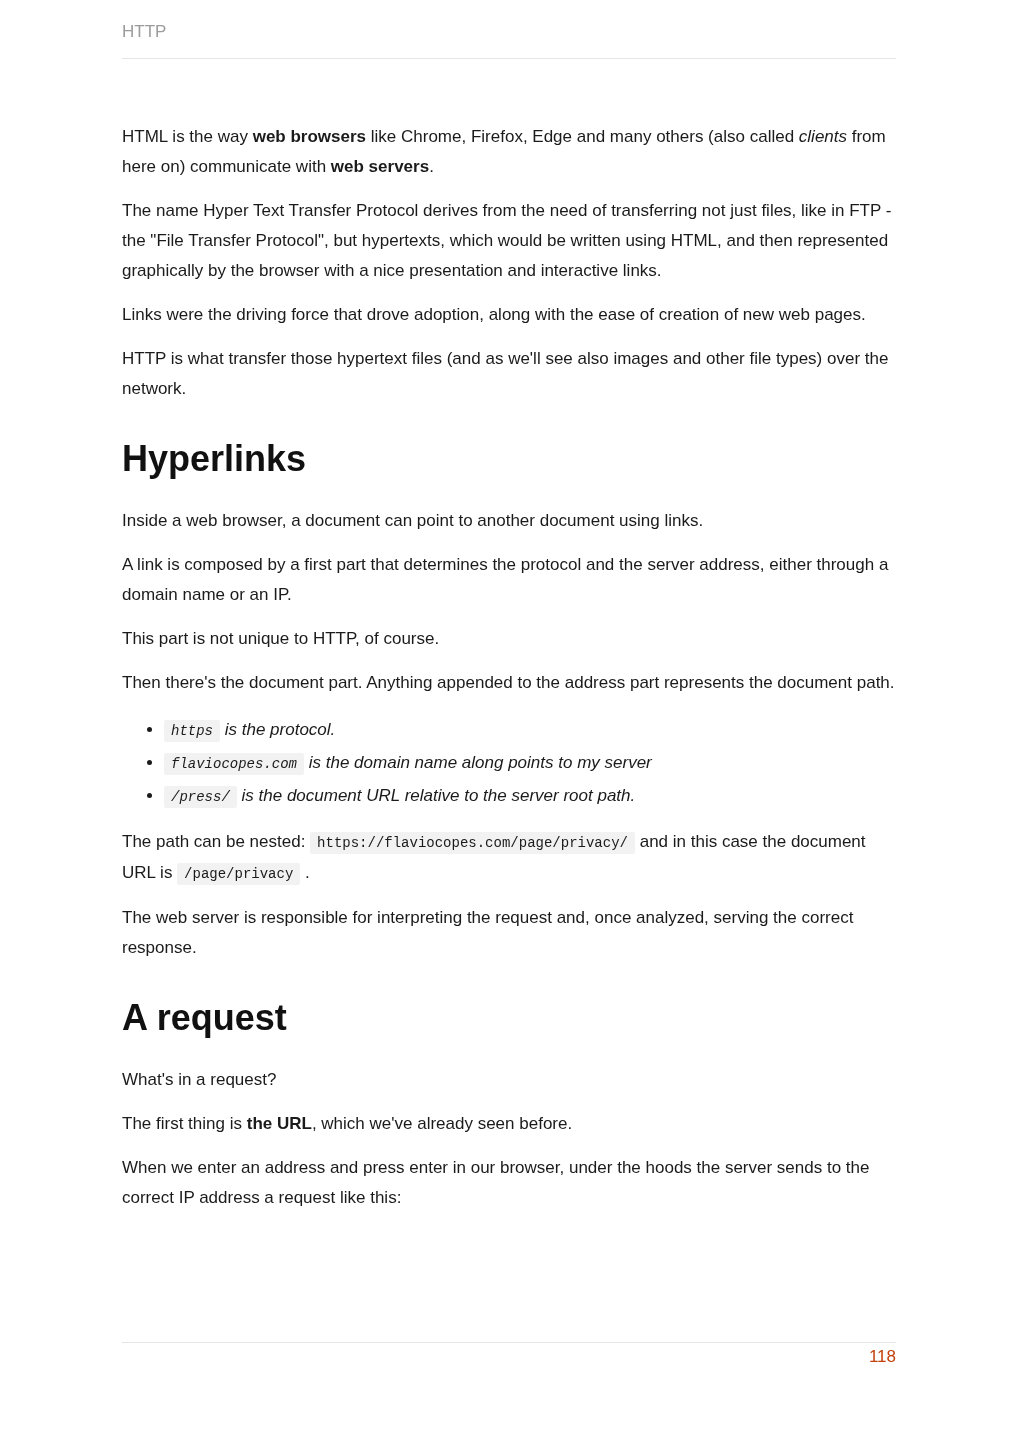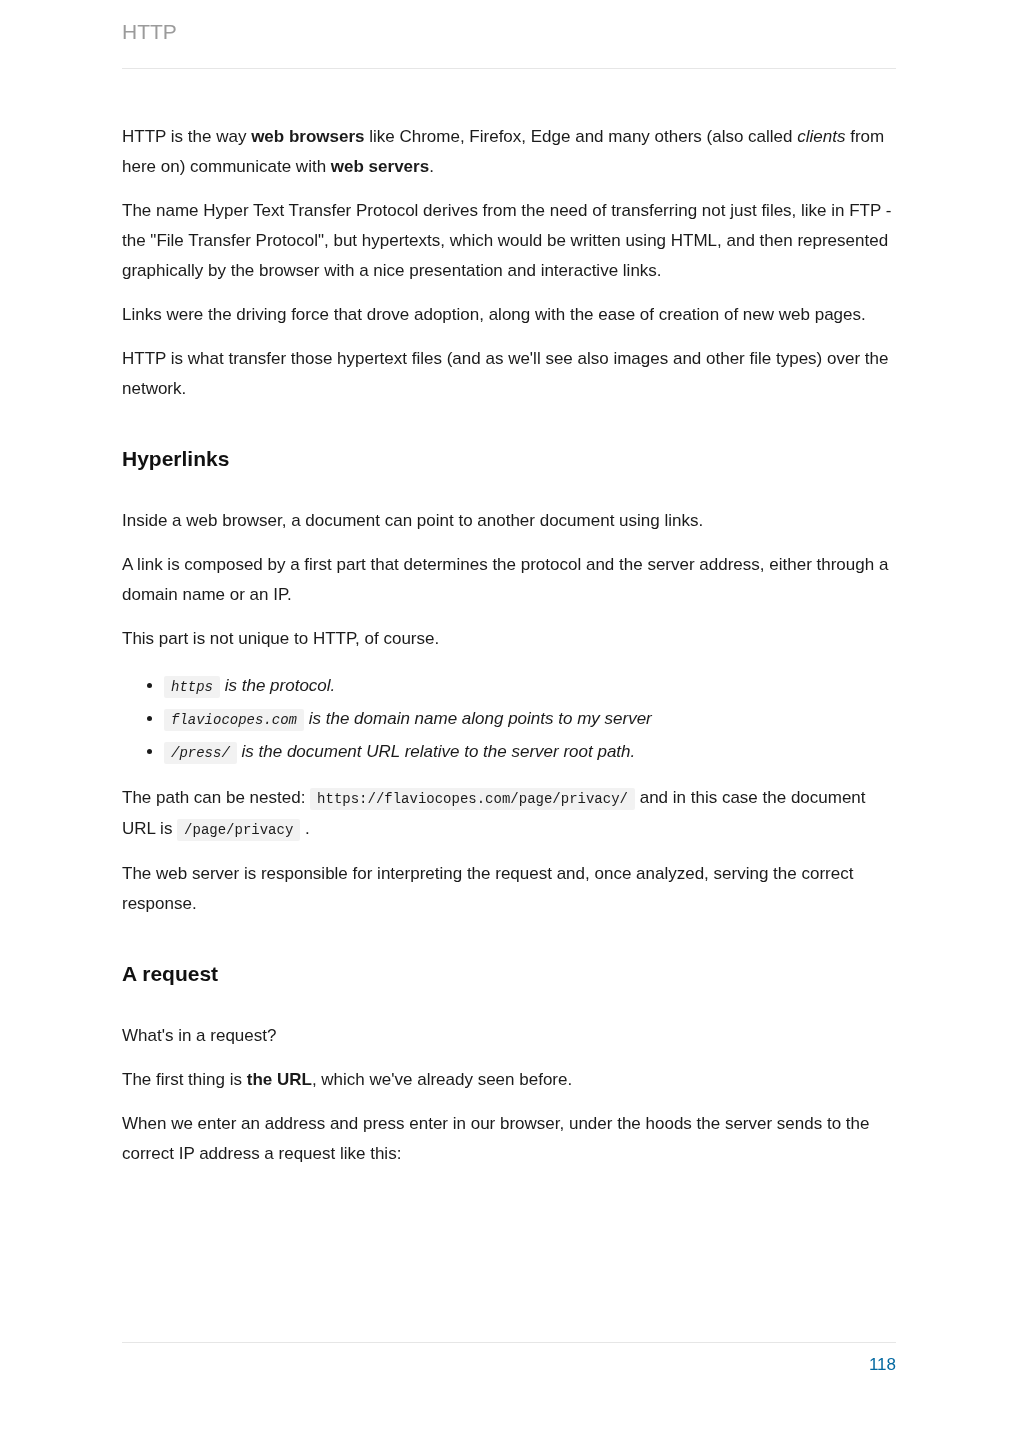--- a/index.html
+++ b/index.html
@@ -10,36 +10,36 @@
     background: #ffffff;
     font-family: "Liberation Sans", sans-serif;
     color: #1b1b1b;
     overflow: hidden;
     box-sizing: border-box;
   }
   .page-header {
     position: absolute;
     top: 0; left: 122px; right: 123px;
     padding-top: 20px;
-    padding-bottom: 24px;
+    padding-bottom: 14px;
     border-bottom: 1px solid #e6e6e6;
     color: #9b9b9b;
-    font-size: 21px;
+    font-size: 17px;
     line-height: 24px;
   }
   .article {
     position: absolute;
     top: 59px; left: 122px; right: 123px;
     padding-top: 63px;
     font-size: 17px;
     line-height: 30px;
   }
   .article p { margin: 0 0 14px 0; }
   .article h2 {
-    font-size: 21px;
+    font-size: 36px;
     line-height: 38px;
     font-weight: 700;
     margin: 36px 0 28px 0;
     color: #111111;
   }
   .article ul {
     margin: 16px 0 14px 0;
     padding-left: 42px;
   }
   .article li {
@@ -55,45 +55,46 @@
     background: #f2f2f2;
     color: #1b1b1b;
     padding: 3px 7px;
     border-radius: 2px;
     white-space: nowrap;
   }
   .page-footer {
     position: absolute;
     top: 1342px; left: 122px; right: 123px;
     border-top: 1px solid #e6e6e6;
-    padding-top: 10px;
+    padding-top: 2px;
     text-align: right;
-    color: #0369a1;
+    color: #c2410c;
     font-size: 17px;
     line-height: 24px;
   }
 </style>
 </head>
 <body>
 
 <div class="page">
 
   <div class="page-header">
     <span>HTTP</span>
   </div>
 
   <div class="article">
-      <p><span>HTTP is the way </span><strong>web browsers</strong><span> like Chrome, Firefox, Edge and many others (also called </span><em>clients</em><span> from here on) communicate with </span><strong>web servers</strong><span>.</span></p>
+      <p><span>HTML is the way </span><strong>web browsers</strong><span> like Chrome, Firefox, Edge and many others (also called </span><em>clients</em><span> from here on) communicate with </span><strong>web servers</strong><span>.</span></p>
       <p><span>The name Hyper Text Transfer Protocol derives from the need of transferring not just files, like in FTP - the "File Transfer Protocol", but hypertexts, which would be written using HTML, and then represented graphically by the browser with a nice presentation and interactive links.</span></p>
       <p><span>Links were the driving force that drove adoption, along with the ease of creation of new web pages.</span></p>
       <p><span>HTTP is what transfer those hypertext files (and as we'll see also images and other file types) over the network.</span></p>
       <h2>Hyperlinks</h2>
       <p><span>Inside a web browser, a document can point to another document using links.</span></p>
       <p><span>A link is composed by a first part that determines the protocol and the server address, either through a domain name or an IP.</span></p>
       <p><span>This part is not unique to HTTP, of course.</span></p>
+      <p><span>Then there's the document part. Anything appended to the address part represents the document path.</span></p>
       <ul>
         <li><code>https</code><span> is the protocol.</span></li>
         <li><code>flaviocopes.com</code><span> is the domain name along points to my server</span></li>
         <li><code>/press/</code><span> is the document URL relative to the server root path.</span></li>
       </ul>
       <p><span>The path can be nested: </span><code>https://flaviocopes.com/page/privacy/</code><span> and in this case the document URL is </span><code>/page/privacy</code><span> .</span></p>
       <p><span>The web server is responsible for interpreting the request and, once analyzed, serving the correct response.</span></p>
       <h2>A request</h2>
       <p><span>What's in a request?</span></p>
       <p><span>The first thing is </span><strong>the URL</strong><span>, which we've already seen before.</span></p>

